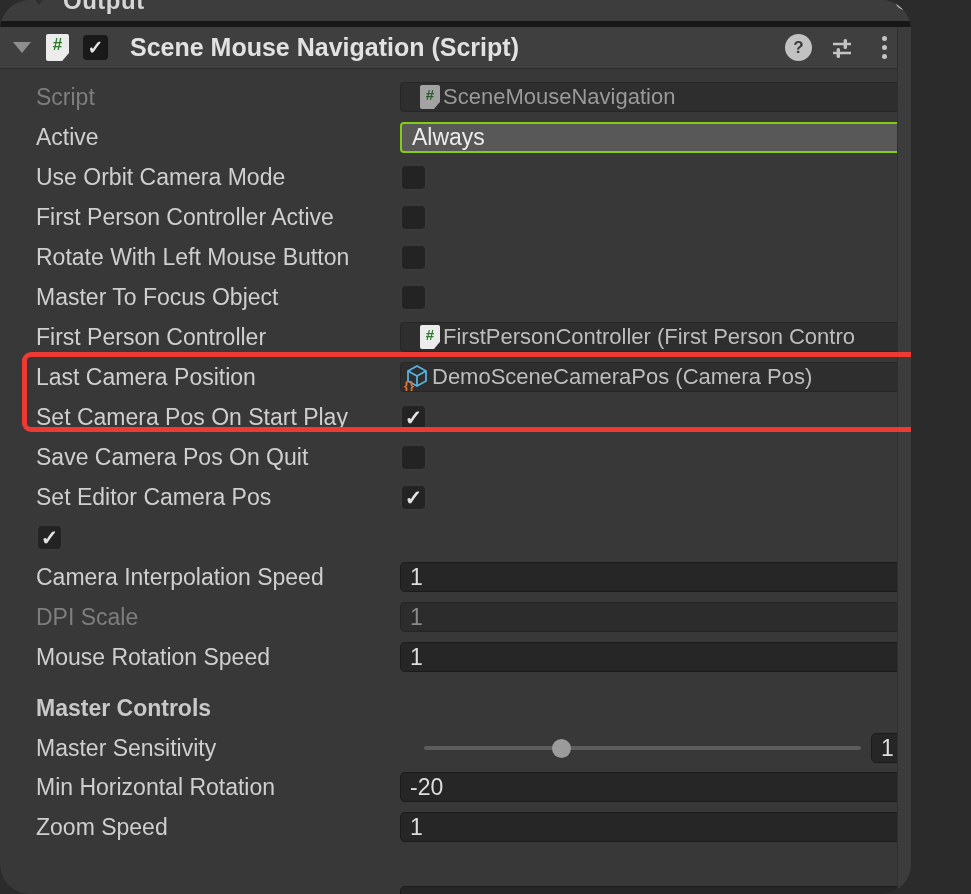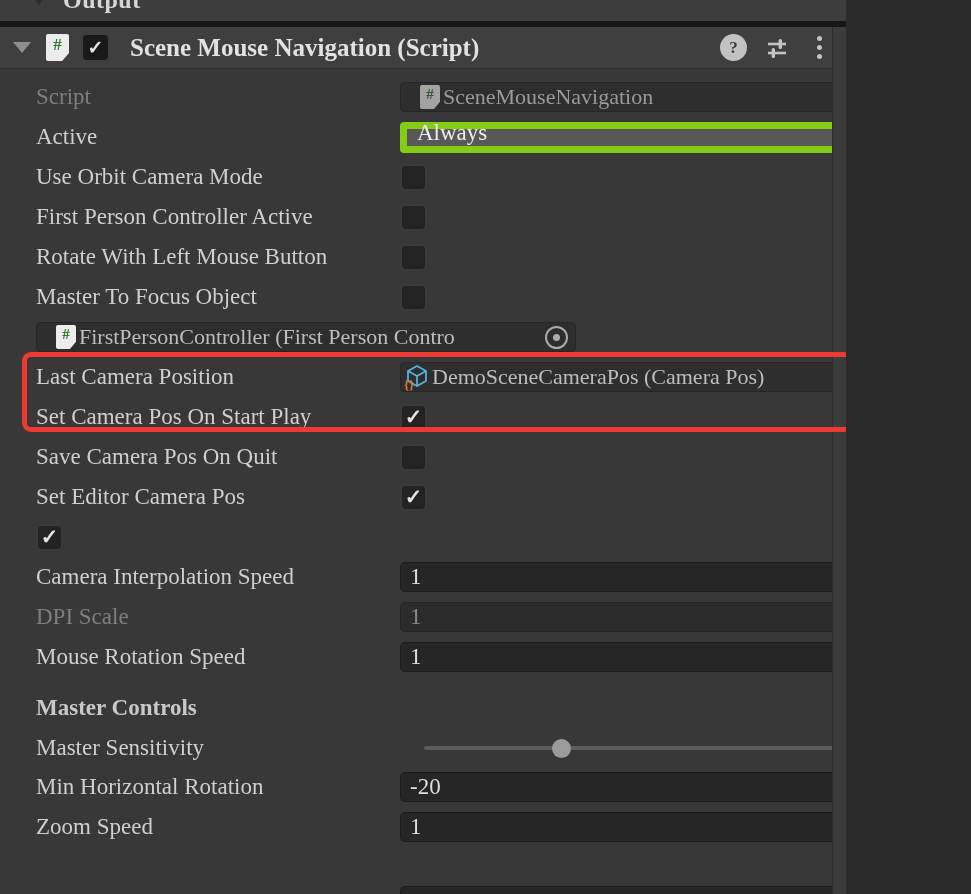--- a/index.html
+++ b/index.html
@@ -1,19 +1,19 @@
 <!DOCTYPE html>
 <html><head>
 <meta charset="utf-8">
 <style>
   html,body{margin:0;padding:0;background:#2b2b2b;}
   .inspector{
-    position:relative;width:846px;height:894px;overflow:hidden;
-    background:#383838;font-family:Liberation Serif, serif;
-    color:#cfcfcf;-webkit-font-smoothing:antialiased;
+    position:relative;width:911px;height:894px;overflow:hidden;
+    background:#383838;font-family:Liberation Sans, sans-serif;
+    color:#cfcfcf;border-radius:30px;-webkit-font-smoothing:antialiased;
   }
   
   .output-strip{position:relative;height:21px;background:#3d3d3d;overflow:hidden;}
   .output-fold{position:absolute;left:31px;top:-6px;width:0;height:0;
     border-left:8px solid transparent;border-right:8px solid transparent;border-top:11px solid #2e2e2e;}
   .output-title{position:absolute;left:63px;top:-13px;font-size:24px;font-weight:bold;color:#d6d6d6;letter-spacing:.5px;}
   .output-help{position:absolute;left:894px;top:-14px;width:24px;height:24px;border-radius:50%;
     background:#bdbdbd;color:#333;font-weight:bold;font-size:15px;text-align:center;line-height:24px;}
   .topsep{height:6px;background:#171717;}
   
@@ -49,22 +49,22 @@
     display:flex;align-items:center;padding:0 2px 0 4px;box-sizing:border-box;overflow:hidden;}
   .obj-field .obj-text{flex:1;font-size:22px;color:#bdbdbd;white-space:nowrap;overflow:hidden;margin-left:3px;}
   .obj-field .obj-text.dim{color:#9a9a9a;}
   .picker{flex:none;width:19px;height:19px;border:2px solid #ababab;border-radius:50%;
     position:relative;margin:0 5px 0 6px;}
   .picker::after{content:"";position:absolute;left:50%;top:50%;width:7px;height:7px;margin:-3.5px 0 0 -3.5px;
     border-radius:50%;background:#ababab;}
   .so-icon{position:relative;width:24px;height:26px;flex:none;}
   .so-icon .brace{position:absolute;left:-1px;bottom:-3px;font-size:13px;font-weight:bold;color:#e8762e;}
   
-  .dropdown{width:537px;height:31px;background:#585858;border:7px solid #84cc16;border-radius:4px;
-    display:flex;align-items:flex-end;padding:0 10px;box-sizing:border-box;}
+  .dropdown{width:537px;height:31px;background:#585858;border:2px solid #84cc16;border-radius:4px;
+    display:flex;align-items:center;padding:0 10px;box-sizing:border-box;}
   .dropdown .dd-text{flex:1;font-size:23px;color:#ececec;}
   .dd-arrow{width:0;height:0;border-left:8px solid transparent;border-right:8px solid transparent;
     border-top:10px solid #d2d2d2;}
   
   .checkbox{width:27px;height:27px;background:#232323;border:2px solid #3a3a3a;border-radius:6px;
     box-sizing:border-box;display:flex;align-items:center;justify-content:center;}
   .checkbox .tick{color:#e3e3e3;font-size:21px;font-weight:bold;line-height:1;}
   
   .num-field{width:548px;height:30px;background:#262626;border:1px solid #1b1b1b;border-radius:5px;
     box-sizing:border-box;display:flex;align-items:center;padding-left:9px;font-size:23px;color:#dedede;}
@@ -173,20 +173,21 @@
     </div>
 
     <div class="row">
       <span class="label">Master To Focus Object</span>
       <span class="fieldcol">
           <span class="checkbox"></span>
         </span>
     </div>
 
     <div class="row">
+      <span class="label">First Person Controller</span>
       <span class="fieldcol">
         <span class="obj-field">
           <span class="script-icon small">
               <span class="hash">#</span>
             </span>
           <span class="obj-text">FirstPersonController (First Person Contro</span>
           <span class="picker"></span>
         </span>
       </span>
     </div>

